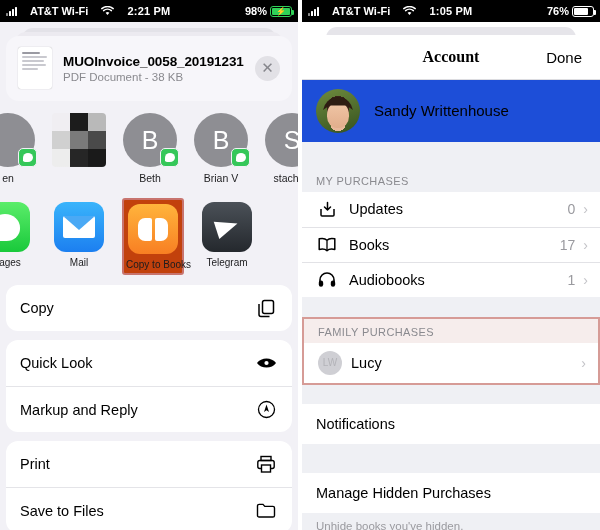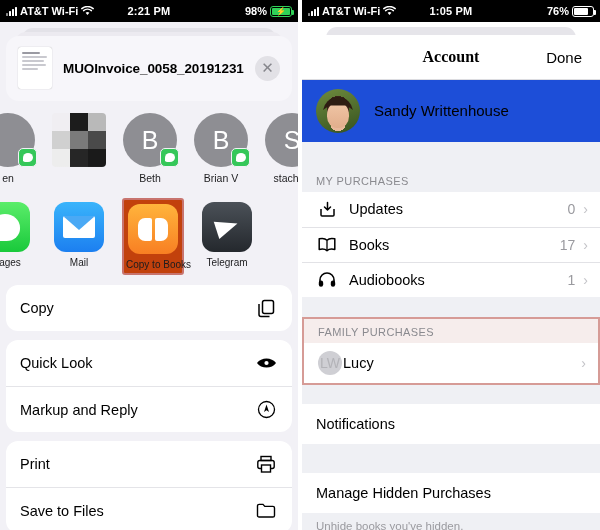--- a/index.html
+++ b/index.html
@@ -14,21 +14,21 @@
   .panel-left  { width: 298px; background: #f2f1f6; }
   .panel-gap   { width: 4px; background: #ffffff; }
   .panel-right { width: 298px; background: #ffffff; }
 
   
   .statusbar {
     height: 22px; background: #000; color: #fff;
     display: flex; align-items: center; position: relative;
     font-size: 11px; font-weight: bold;
   }
-  .sb-left { display: flex; align-items: center; gap: 3px; padding-left: 6px; }
+  .sb-left { display: flex; align-items: center; gap: 13px; padding-left: 6px; }
   .sb-center {
     position: absolute; left: 0; right: 0; text-align: center;
     font-size: 11px; font-weight: bold; letter-spacing: .2px;
   }
   .sb-right {
     margin-left: auto; padding-right: 6px; display: flex;
     align-items: center; gap: 3px; position: relative; z-index: 2;
   }
   .bars { display: flex; align-items: flex-end; gap: 1px; height: 9px; }
   .bars i { display: block; width: 2px; background: #fff; border-radius: .5px; }
@@ -226,22 +226,22 @@
   }
   .list-row:first-child { border-top: none; }
   .list-row .ico { width: 22px; margin-right: 11px; display:flex; align-items:center; justify-content:center; }
   .list-row .lbl { flex: 1; }
   .list-row .count { color: #9a9a9f; font-size: 14px; margin-right: 8px; }
   .chev { color: #c4c4c8; font-size: 14px; }
   .family-box { border: 2px solid #d69b96; background:#fdf4f3; }
   .family-box .sec-header { background: #f6edec; }
   .lucy-av {
     width: 24px; height: 24px; border-radius: 50%; background: #cfcfd4;
-    color:#b3b3b8; font-size: 14px; display:flex; align-items:center;
-    justify-content:center; margin-right: 1px; flex:none;text-align:right;
+    color:#b3b3b8; font-size: 10px; display:flex; align-items:center;
+    justify-content:center; margin-right: 9px; flex:none;text-align:right;
   }
   .tall-row { height: 40px; }
   .footer-note {
     font-size: 11.5px; color: #9a9a9f; padding: 7px 14px; background: #eff0f4;
   }
   svg { display: block; }
 </style>
 </head>
 <body>
 
@@ -282,20 +282,21 @@
     <div class="share-card">
       <div class="doc-thumb">
         <b></b>
           <b></b>
           <b></b>
           <b></b>
           <b></b>
       </div>
       <div class="doc-meta">
         <div class="doc-title">MUOInvoice_0058_20191231</div>
+        <div class="doc-sub">PDF Document - 38 KB</div>
       </div>
       <div class="close-btn">✕</div>
     </div>
 
     <div class="contacts-row">
       <div class="contact">
         <div class="av-wrap">
           <div class="avatar"></div>
           <div class="msg-badge">
               <b></b>

